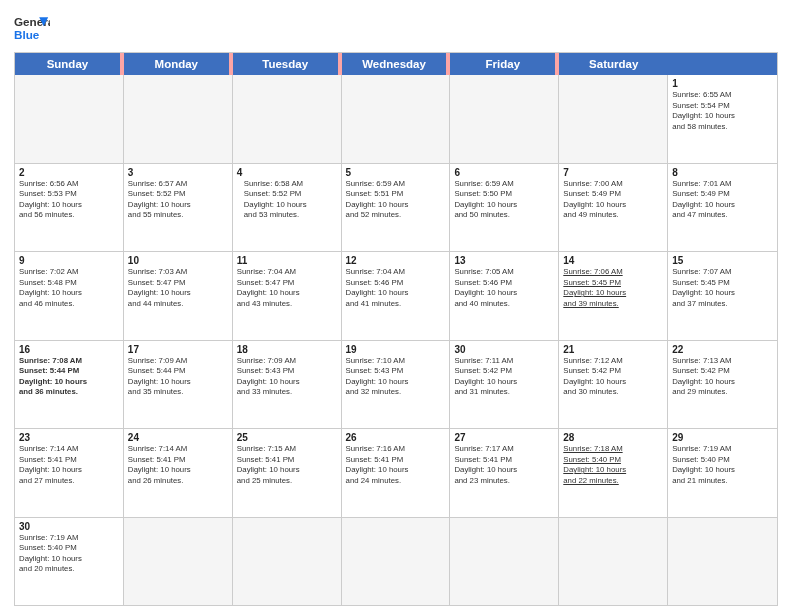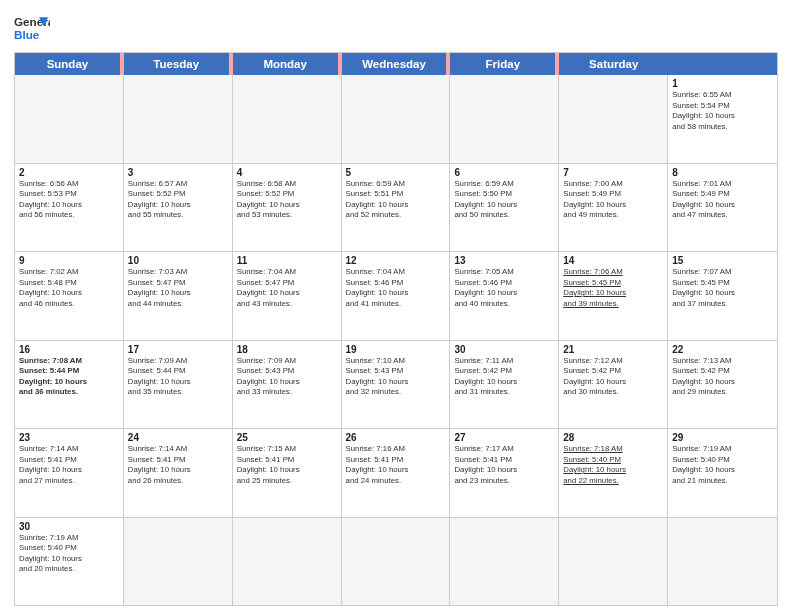--- a/index.html
+++ b/index.html
@@ -116,22 +116,22 @@
     </div>
     <div class="title-block">
       <div class="month-title"></div>
       <div class="location-title"></div>
     </div>
   </div>
 
   <div class="calendar">
     <div class="cal-header">
     <div class="cal-header-cell">Sunday</div>
+        <div class="cal-header-cell">Monday</div>
         <div class="cal-header-cell">Tuesday</div>
-        <div class="cal-header-cell">Monday</div>
         <div class="cal-header-cell">Wednesday</div>
         <div class="cal-header-cell">Friday</div>
         <div class="cal-header-cell">Saturday</div>
       </div>
     <div class="cal-body">
     <div class="cal-row">
           <div class="cal-cell empty"></div>
           <div class="cal-cell empty"></div>
           <div class="cal-cell empty"></div>
           <div class="cal-cell empty"></div>
@@ -155,21 +155,21 @@
           </div>
           <div class="cal-cell">
             <span class="day-num">3</span>
             <div class="cell-info" style="white-space: pre-line;">Sunrise: 6:57 AM
 Sunset: 5:52 PM
 Daylight: 10 hours
 and 55 minutes.</div>
           </div>
           <div class="cal-cell">
             <span class="day-num">4</span>
-            <div class="cell-info" style="white-space: pre-line;">Sunrise: 6:58 AM
+            <div class="cell-info" style="white-space: pre-line; margin-left: 7px;">Sunrise: 6:58 AM
 Sunset: 5:52 PM
 Daylight: 10 hours
 and 53 minutes.</div>
           </div>
           <div class="cal-cell">
             <span class="day-num">5</span>
             <div class="cell-info" style="white-space: pre-line;">Sunrise: 6:59 AM
 Sunset: 5:51 PM
 Daylight: 10 hours
 and 52 minutes.</div>

